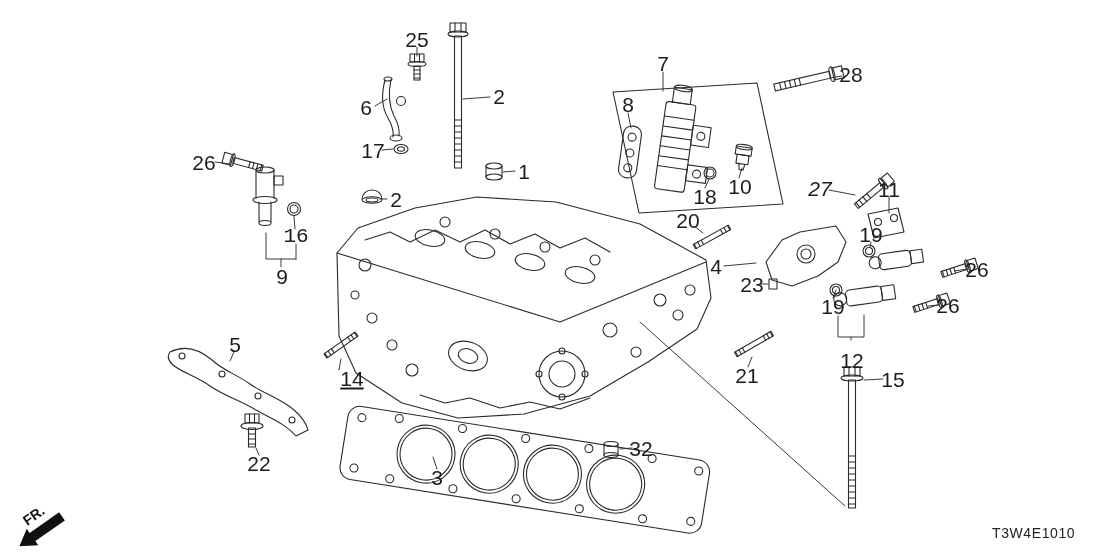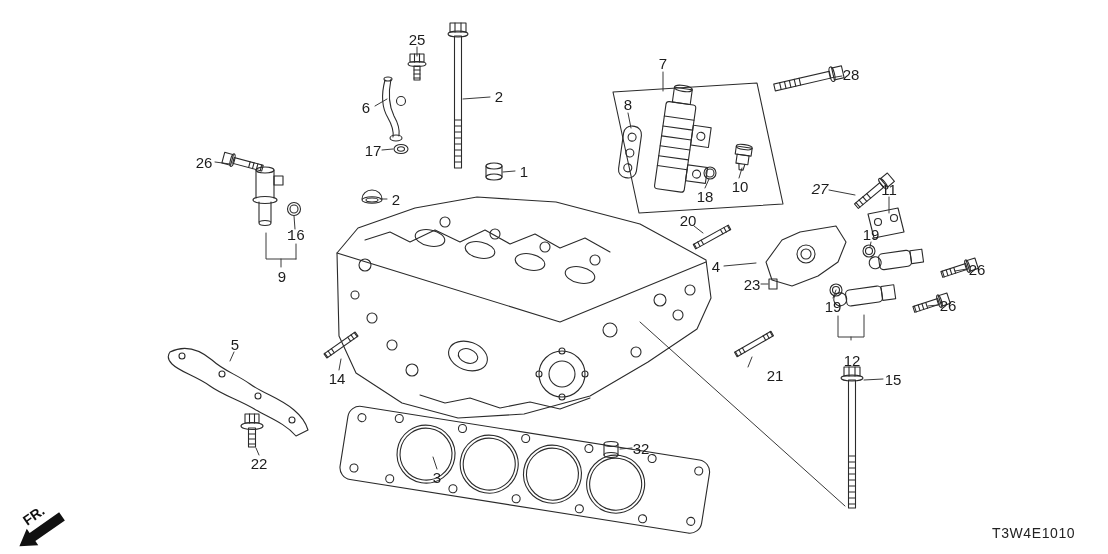--- a/index.html
+++ b/index.html
@@ -8,21 +8,21 @@
     width: 1108px;
     height: 554px;
     background: #ffffff;
     font-family: "Liberation Sans", sans-serif;
     overflow: hidden;
   }
   .stage svg { position: absolute; left: 0; top: 0; }
   .callout {
     position: absolute;
     transform: translate(-50%, -50%);
-    font-size: 15px;
+    font-size: 21px;
     line-height: 1;
     color: #1c1c1c;
     white-space: nowrap;
     user-select: none;
   }
   .diagram-code {
     position: absolute;
     left: 992px;
     top: 525px;
     font-size: 14px;
@@ -339,29 +339,29 @@
       <div class="callout" style="left: 716px; top: 266px;">4</div>
       <div class="callout" style="left: 235px; top: 344px;">5</div>
       <div class="callout" style="left: 366px; top: 107px;">6</div>
       <div class="callout" style="left: 663px; top: 63px;">7</div>
       <div class="callout" style="left: 628px; top: 104px;">8</div>
       <div class="callout" style="left: 282px; top: 276px;">9</div>
       <div class="callout" style="left: 740px; top: 186px;">10</div>
       <div class="callout" style="left: 889px; top: 189px;">11</div>
       <div class="callout" style="left: 852px; top: 360px;">12</div>
       <div class="callout" style="left: 499px; top: 96px;">2</div>
-      <div class="callout" style="left: 337px; top: 378px;">14</div>
+      <div class="callout" style="left: 352px; top: 378px; text-decoration: underline;">14</div>
       <div class="callout" style="left: 893px; top: 379px;">15</div>
       <div class="callout" style="left: 296px; top: 236px; font-family: Liberation Mono, monospace;">16</div>
       <div class="callout" style="left: 373px; top: 150px;">17</div>
       <div class="callout" style="left: 705px; top: 196px;">18</div>
       <div class="callout" style="left: 871px; top: 234px;">19</div>
       <div class="callout" style="left: 833px; top: 306px;">19</div>
       <div class="callout" style="left: 688px; top: 220px;">20</div>
-      <div class="callout" style="left: 747px; top: 375px; margin-left: 28px;">21</div>
+      <div class="callout" style="left: 747px; top: 375px;">21</div>
       <div class="callout" style="left: 259px; top: 463px;">22</div>
       <div class="callout" style="left: 752px; top: 284px;">23</div>
       <div class="callout" style="left: 641px; top: 448px;">32</div>
       <div class="callout" style="left: 417px; top: 39px;">25</div>
       <div class="callout" style="left: 204px; top: 162px;">26</div>
       <div class="callout" style="left: 977px; top: 269px;">26</div>
       <div class="callout" style="left: 948px; top: 305px;">26</div>
       <div class="callout" style="left: 820px; top: 188px; font-style: italic;">27</div>
       <div class="callout" style="left: 851px; top: 74px;">28</div>
     </div>

